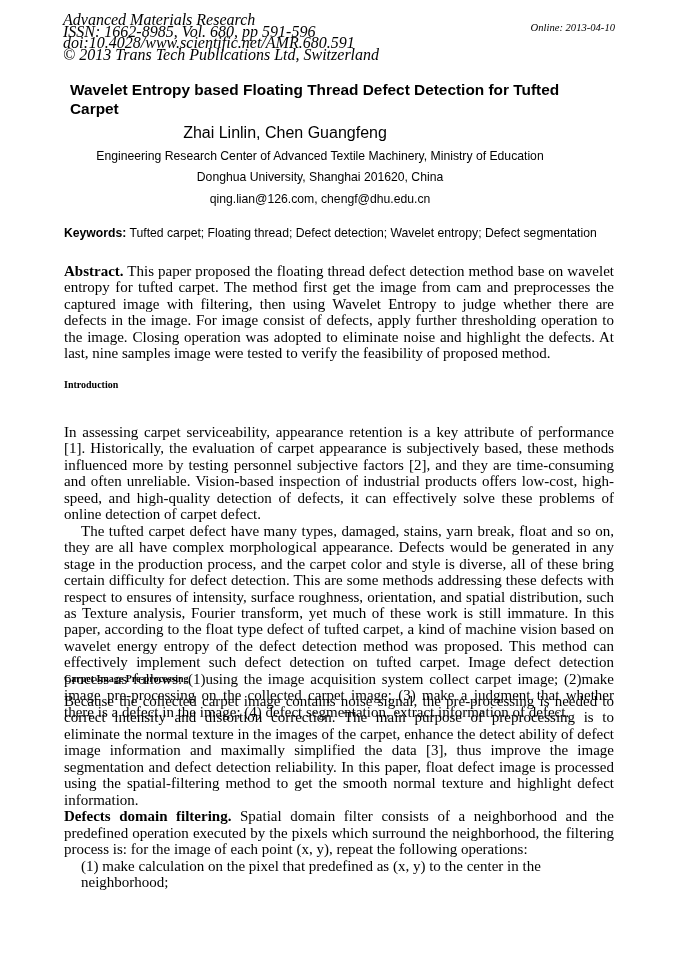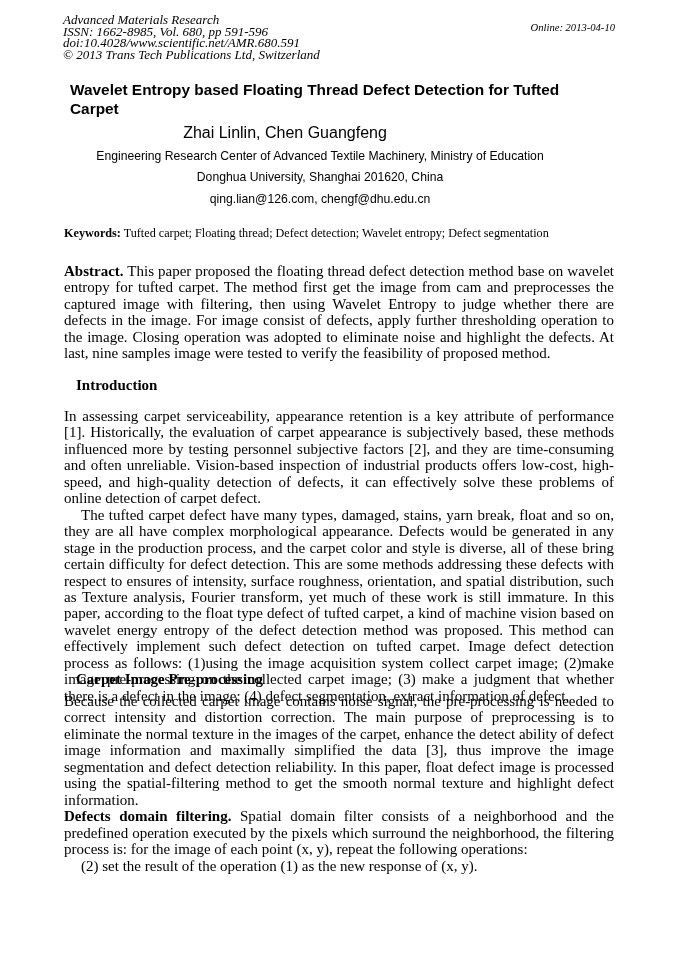--- a/index.html
+++ b/index.html
@@ -1,27 +1,27 @@
 <!DOCTYPE html>
 <html><head>
 <meta charset="utf-8">
 <style>
   html, body { margin: 0; padding: 0; background: #ffffff; }
   body { width: 678px; height: 959px; position: relative; overflow: hidden; color: #000; }
-  .hdr { position: absolute; left: 63px; top: 14px; font-family: "Liberation Serif", serif; font-style: italic; font-size: 13px; line-height: 11.6px; }
+  .hdr { position: absolute; left: 63px; top: 14px; font-family: "Liberation Serif", serif; font-style: italic; font-size: 16px; line-height: 11.6px; }
   .online { position: absolute; right: 63px; top: 22px; font-family: "Liberation Serif", serif; font-style: italic; font-size: 10.6px; line-height: 11.6px; }
   .title { position: absolute; left: 70px; width: 540px; top: 80px; text-align: left; font-family: "Liberation Sans", sans-serif; font-weight: bold; font-size: 15.4px; line-height: 19px; }
   .authors { position: absolute; left: 0; width: 570px; top: 123px; text-align: center; font-family: "Liberation Sans", sans-serif; font-size: 16px; line-height: 20px; }
   .affil { position: absolute; left: 0; width: 640px; text-align: center; font-family: "Liberation Sans", sans-serif; font-size: 12.2px; line-height: 15px; }
-  .kw { position: absolute; left: 64px; top: 226px; font-family: Liberation Serif, serif; font-size: 12.2px; line-height: 15px; white-space: nowrap; }
+  .kw { position: absolute; left: 64px; top: 226px; font-family: Liberation Sans, sans-serif; font-size: 12.2px; line-height: 15px; white-space: nowrap; }
   .kw b { font-weight: bold; }
   .body { position: absolute; left: 64px; width: 550px; font-family: "Liberation Serif", serif; font-size: 15px; line-height: 16.45px; text-align: justify; }
   .body p { margin: 0; }
   .indent { text-indent: 17px; }
-  .sec { position: absolute; left: 76px; font-family: "Liberation Serif", serif; font-weight: bold; font-size: 15px; line-height: 16px; }
+  .sec { position: absolute; left: 64px; font-family: "Liberation Serif", serif; font-weight: bold; font-size: 10px; line-height: 16px; }
   .lead { font-weight: bold; }
   .li { padding-left: 17px; text-align: left; }
 </style>
 </head>
 <body>
 
 <div class="hdr">
   <div>Advanced Materials Research</div>
   <div>ISSN: 1662-8985, Vol. 680, pp 591-596</div>
   <div>doi:10.4028/www.scientific.net/AMR.680.591</div>
@@ -35,23 +35,23 @@
 <div class="affil" style="top:170px">Donghua University, Shanghai 201620, China</div>
 <div class="affil" style="top:192px">qing.lian@126.com, chengf@dhu.edu.cn</div>
 
 <div class="kw"><b>Keywords:</b><span> Tufted carpet; Floating thread; Defect detection; Wavelet entropy; Defect segmentation</span></div>
 
 <div class="body" style="top:263px">
   <p><span class="lead">Abstract.</span><span> This paper proposed the floating thread defect detection method base on wavelet entropy for tufted carpet. The method first get the image from cam and preprocesses the captured image with filtering, then using Wavelet Entropy to judge whether there are defects in the image. For image consist of defects, apply further thresholding operation to the image. Closing operation was adopted to eliminate noise and highlight the defects. At last, nine samples image were tested to verify the feasibility of proposed method.</span></p>
 </div>
 
 <div class="sec" style="top:377px">Introduction</div>
-<div class="body" style="top:408px">
+<div class="body" style="top:424px">
   <p>In assessing carpet serviceability, appearance retention is a key attribute of performance [1]. Historically, the evaluation of carpet appearance is subjectively based, these methods influenced more by testing personnel subjective factors [2], and they are time-consuming and often unreliable. Vision-based inspection of industrial products offers low-cost, high-speed, and high-quality detection of defects, it can effectively solve these problems of online detection of carpet defect.</p>
   <p class="indent">The tufted carpet defect have many types, damaged, stains, yarn break, float and so on, they are all have complex morphological appearance. Defects would be generated in any stage in the production process, and the carpet color and style is diverse, all of these bring certain difficulty for defect detection. This are some methods addressing these defects with respect to ensures of intensity, surface roughness, orientation, and spatial distribution, such as Texture analysis, Fourier transform, yet much of these work is still immature. In this paper, according to the float type defect of tufted carpet, a kind of machine vision based on wavelet energy entropy of the defect detection method was proposed. This method can effectively implement such defect detection on tufted carpet. Image defect detection process as follows: (1)using the image acquisition system collect carpet image; (2)make image pre-processing on the collected carpet image; (3) make a judgment that whether there is a defect in the image; (4) defect segmentation, extract information of defect.</p>
 </div>
 
 <div class="sec" style="top:671px">Carpet Image Pre-processing</div>
 <div class="body" style="top:693px">
   <p>Because the collected carpet image contains noise signal, the pre-processing is needed to correct intensity and distortion correction. The main purpose of preprocessing is to eliminate the normal texture in the images of the carpet, enhance the detect ability of defect image information and maximally simplified the data [3], thus improve the image segmentation and defect detection reliability. In this paper, float defect image is processed using the spatial-filtering method to get the smooth normal texture and highlight defect information.</p>
   <p><span class="lead">Defects domain filtering.</span><span> Spatial domain filter consists of a neighborhood and the predefined operation executed by the pixels which surround the neighborhood, the filtering process is: for the image of each point (x, y), repeat the following operations:</span></p>
-  <p class="li">(2) set the result of the operation (1) as the new response of (x, y).</p>
+  <p class="li">(1) make calculation on the pixel that predefined as (x, y) to the center in the neighborhood;</p>
 </div>
 
 </body></html>

